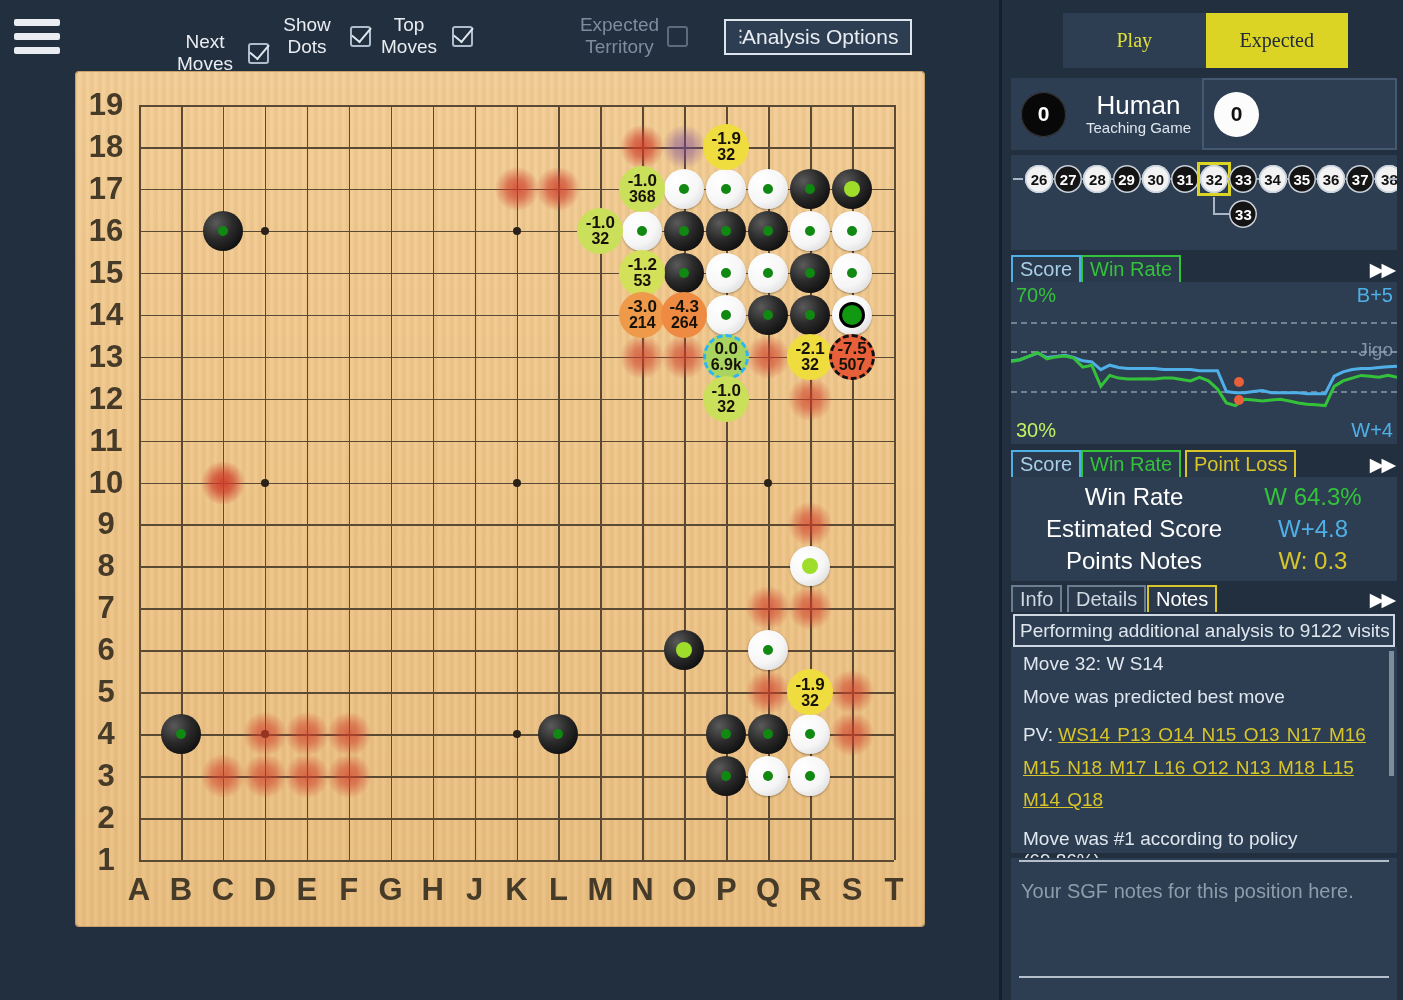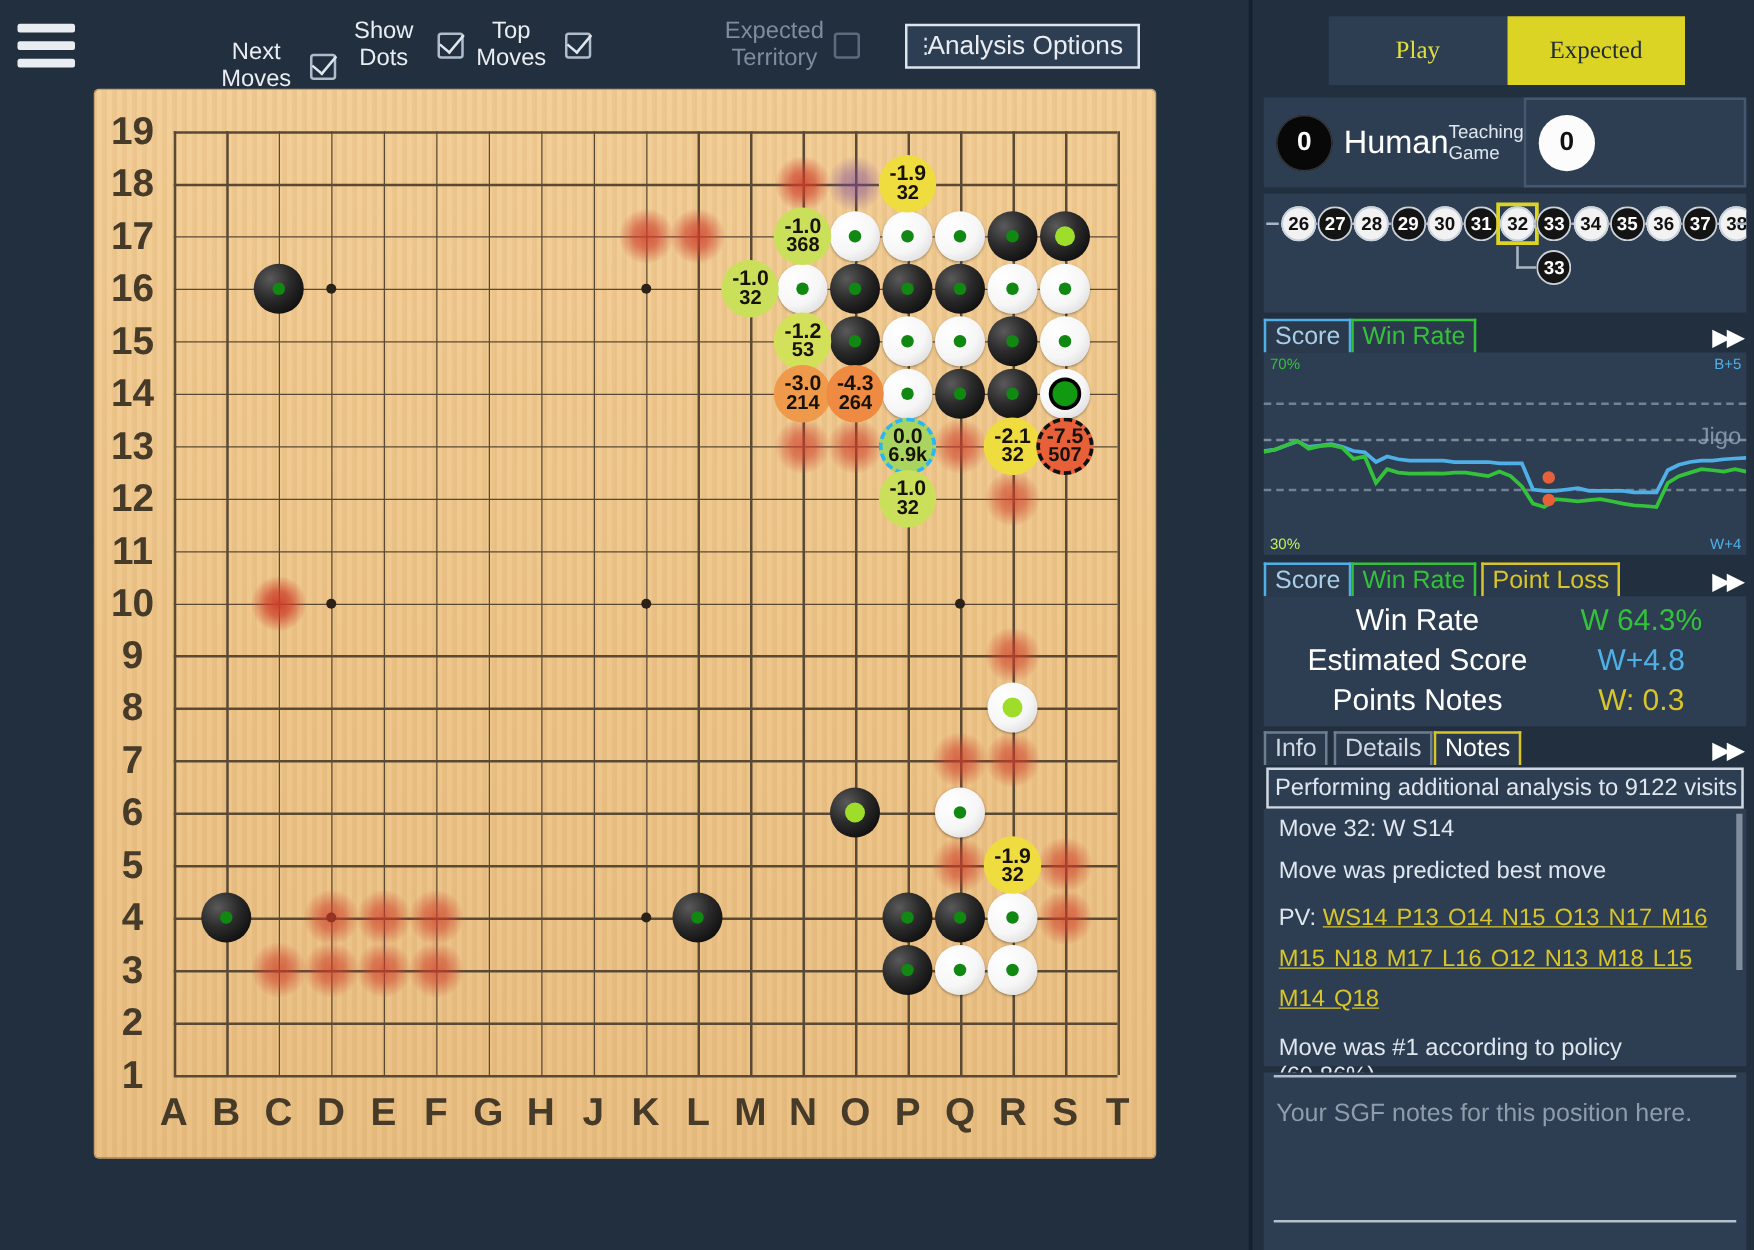--- a/index.html
+++ b/index.html
@@ -96,21 +96,21 @@
 
   #players { position:absolute; left:8px; top:78px; width:386px; height:72px;
      background:#2d3e52; display:flex; }
   .pl { flex:1; display:flex; align-items:center; gap:9px; padding-left:10px; position:relative; }
   .pl.ai { border:2px solid #4d6party; }
   .pl.ai { border:2px solid #44586f; }
   .pbadge { width:45px; height:45px; border-radius:50%; display:flex; align-items:center;
      justify-content:center; font-size:21px; font-weight:bold; flex:none; }
   .pbadge.b { background:#080808; color:#fff; box-shadow: inset 0 0 0 1px #3a3a3a; }
   .pbadge.w { background:#fcfcfc; color:#111; }
-  .ptxt { display:flex; align-items:center; flex:1; }
+  .ptxt { display:flex; flex-direction:column; align-items:center; flex:1; }
   .ptxt .nm { font-size:26px; color:#fff; line-height: 1.05;}
   .ptxt .sub { font-size:15px; color:#dfe6ee; }
 
   #movetree { position:absolute; left:8px; top:155px; width:386px; height:95px;
      background:#2d3e52; overflow:hidden; }
   .mnode { position:absolute; width:28px; height:28px; border-radius:50%;
      display:flex; align-items:center; justify-content:center; font-size:15px; font-weight:bold;
      cursor:pointer; }
   .mnode.b { background:#141414; color:#fff; box-shadow: inset 0 0 0 1.5px #c9d2dc; }
   .mnode.w { background:#f2f2f2; color:#111; box-shadow: inset 0 0 0 1.5px #c9d2dc; }
@@ -122,21 +122,21 @@
      border:2px solid #6d7d90; border-bottom:none; font-size:20px; color:#cfd8e2; cursor:pointer;
      background:#2a394b; }
   .tab.score { border-color:#4fb0e8; color:#a9cfe8; }
   .tab.winrate { border-color:#34c23a; color:#34c23a; }
   .tab.pointloss { border-color:#d8c52a; color:#d8c52a; }
   .tab.notes { border-color:#d8c52a; color:#ffffff; }
   .ffwd { position:absolute; right:4px; top:3px; color:#fff; font-size:19px; cursor:pointer;
      letter-spacing:-3px; }
 
   #graph { position:absolute; left:8px; top:282px; width:386px; height:162px; background:#2d3e52; }
-  #graph .gl { font-size:12px; position:absolute; }
+  #graph .gl { font-size:20px; position:absolute; }
   .gdash { position:absolute; left:0; width:386px; height:0;
            border-top: 2px dashed #8b99a8; opacity:.75; }
 
   #infobox { position:absolute; left:8px; top:477px; width:386px; height:104px; background:#2d3e52;
      padding: 4px 14px 0 14px; }
   .irow { display:flex; align-items:center; justify-content:space-between; height:32px; }
   .irow .k { font-size:24px; color:#fff; flex:1; text-align:center; }
   .irow .v { font-size:24px; width:140px; text-align:center; }
 
   #status {

